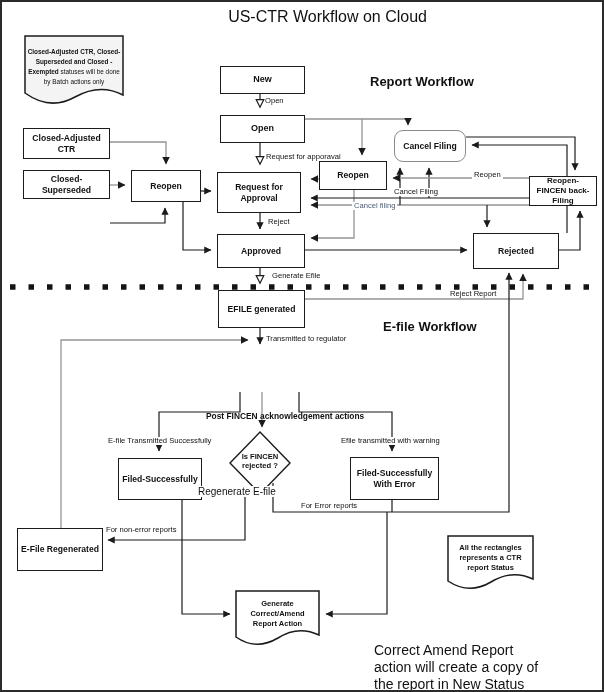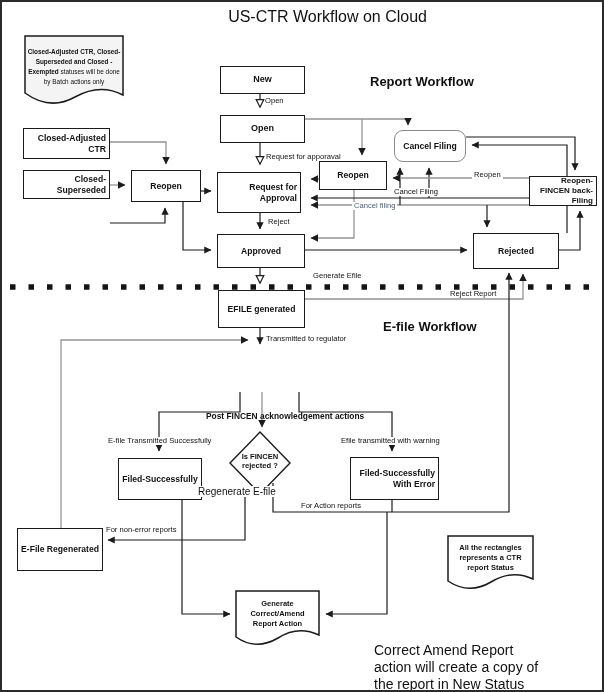--- a/index.html
+++ b/index.html
@@ -1,20 +1,20 @@
 <!DOCTYPE html>
 <html><head>
 <meta charset="utf-8">
 <style>
   html,body{margin:0;padding:0;background:#fff;}
   .page{position:relative;width:604px;height:692px;background:#fff;border:2px solid #2b2b2b;
         box-sizing:border-box;font-family:"Liberation Sans","DejaVu Sans",sans-serif;color:#111;overflow:hidden;}
   svg.wires{position:absolute;left:0;top:0;z-index:1;}
   .box{position:absolute;box-sizing:border-box;background:#fff;border:1.6px solid #1b1b1b;
-       display:flex;align-items:center;justify-content:center;text-align:right;
+       display:flex;align-items:center;justify-content:center;text-align:center;
        font-weight:bold;font-size:8.6px;line-height:1.25;z-index:2;padding:1px 3px;}
   .round{border-radius:9px;border-color:#8a8a8a;border-width:1.8px;}
   .lbl{position:absolute;font-size:7.6px;line-height:1.1;z-index:3;white-space:nowrap;color:#111;}
   .wbg{background:#fff;padding:0 2px;}
   .bold{font-weight:bold;}
   .heading{position:absolute;font-weight:bold;font-size:13px;z-index:3;}
   .title{position:absolute;left:95px;top:6px;width:330px;text-align:right;
          font-weight:normal;font-size:16px;z-index:3;}
   .docshape{position:absolute;z-index:2;}
   .doctext{position:absolute;z-index:3;text-align:center;font-size:7.5px;font-weight:bold;line-height:1.3;}
@@ -122,26 +122,26 @@
   <svg class="docshape" style="left:445px;top:533px;" width="87" height="59">
     <path d="M1,1 L86,1 L86,44 Q65,34 44,47 Q22,60 1,46 Z" fill="#ffffff" stroke="#1b1b1b" stroke-width="1.5"></path>
   </svg>
   <div class="doctext" style="left:448px;top:541px;width:81px;">All the rectangles represents a CTR report Status</div>
 
   <div class="bottomnote" style="left:330px;top:640px;">Correct Amend Report action will create a copy of the report in New Status with report Type Correct/Amend</div>
 
   <div class="lbl" style="left:263px;top:95px;">Open</div>
   <div class="lbl" style="left:264px;top:151px;">Request for apporaval</div>
   <div class="lbl" style="left:266px;top:216px;">Reject</div>
-  <div class="lbl wbg" style="left:268px;top:270px;margin-left:41px;">Generate Efile</div>
+  <div class="lbl wbg" style="left:268px;top:270px;">Generate Efile</div>
   <div class="lbl wbg" style="left:446px;top:288px;">Reject Report</div>
   <div class="lbl wbg" style="left:390px;top:186px;">Cancel Filing</div>
   <div class="lbl wbg" style="left:350px;top:200px;color:#4a6078;">Cancel filing</div>
   <div class="lbl wbg" style="left:470px;top:169px;">Reopen</div>
   <div class="lbl" style="left:264px;top:333px;">Transmitted to regulator</div>
   <div class="lbl bold" style="left:204px;top:410px;font-size:8.4px;">Post FINCEN acknowledgement actions</div>
   <div class="lbl wbg" style="left:104px;top:435px;">E-file Transmitted Successfully</div>
   <div class="lbl wbg" style="left:337px;top:435px;">Efile transmitted with warning</div>
-  <div class="lbl wbg" style="left:297px;top:500px;">For Action reports</div>
+  <div class="lbl wbg" style="left:297px;top:500px;">For Error reports</div>
   <div class="lbl wbg" style="left:194px;top:484px;font-size:10px;">Regenerate E-file</div>
   <div class="lbl wbg" style="left:102px;top:524px;">For non-error reports</div>
 
 </div>
 
 </body></html>

